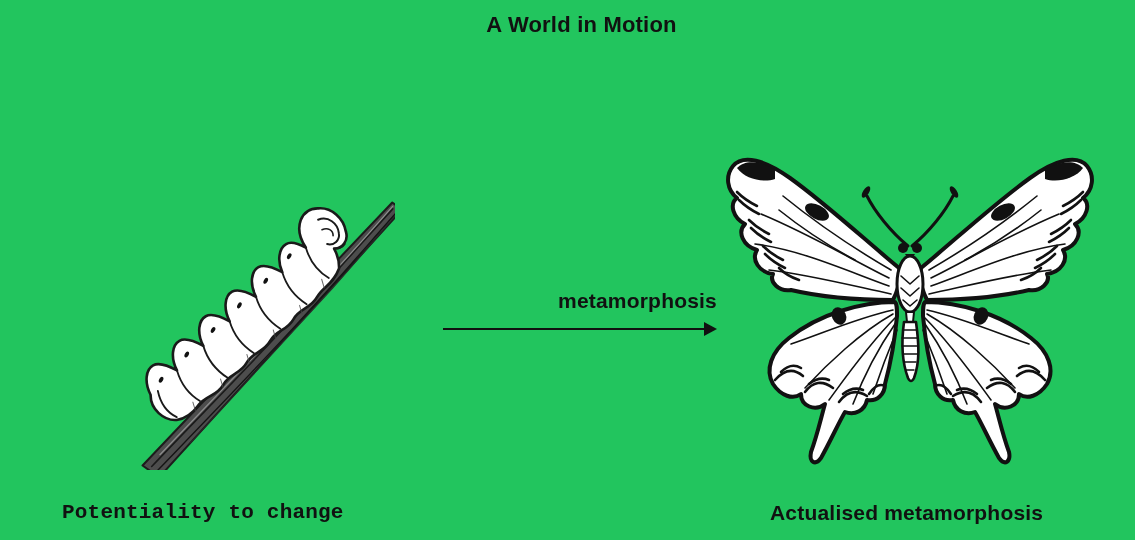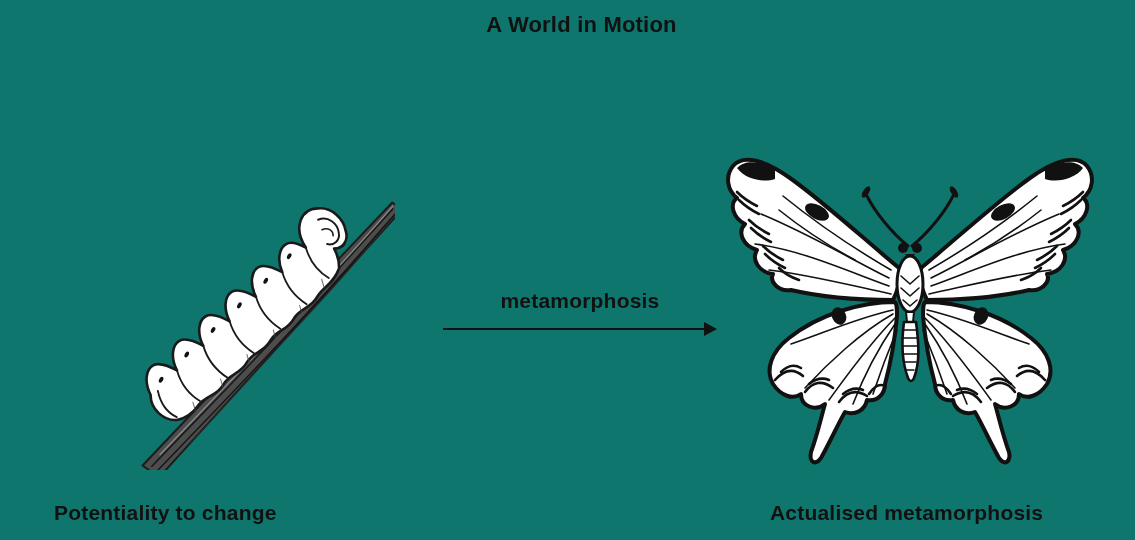--- a/index.html
+++ b/index.html
@@ -1,37 +1,37 @@
 <!DOCTYPE html>
 <html><head>
 <meta charset="utf-8">
 <style>
   html,body{margin:0;padding:0;background:#fff;}
   .canvas{
-    position:relative;width:1135px;height:540px;background:#0f766e;
+    position:relative;width:1135px;height:540px;background:#22c55e;
     font-family:"Liberation Sans",sans-serif;color:#111;overflow:hidden;
   }
   .title{
     position:absolute;left:14px;top:12px;width:1135px;text-align:center;
     font-size:22px;font-weight:700;letter-spacing:.2px;
   }
   .figure{position:absolute;}
   .fig-left{left:85px;top:160px;width:310px;height:310px;}
   .fig-right{left:715px;top:148px;width:390px;height:335px;}
   .transition-label{
-    position:absolute;left:443px;top:289px;width:274px;text-align:center;
+    position:absolute;left:443px;top:289px;width:274px;text-align:right;
     font-size:21px;font-weight:700;letter-spacing:.2px;
   }
   .arrow-line{position:absolute;left:443px;top:328px;width:264px;height:2px;background:#111;}
   .arrow-head{
     position:absolute;left:704px;top:322px;width:0;height:0;
     border-left:13px solid #111;border-top:7px solid transparent;border-bottom:7px solid transparent;
   }
   .caption{position:absolute;top:501px;font-size:21px;font-weight:700;letter-spacing:.2px;white-space:nowrap;}
-  .cap-left{left:54px;}
+  .cap-left{left:62px;font-family:Liberation Mono, monospace;}
   .cap-right{left:770px;}
   svg{display:block;}
 </style>
 </head>
 <body>
 
 <div class="canvas">
 
   <div class="title">A World in Motion</div>
 

